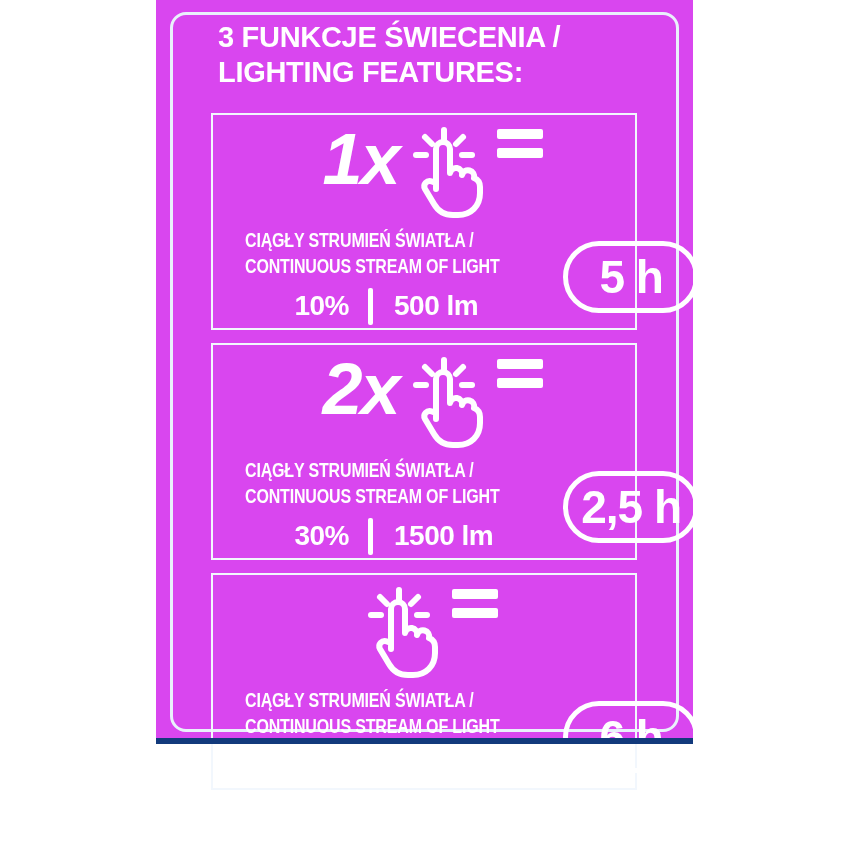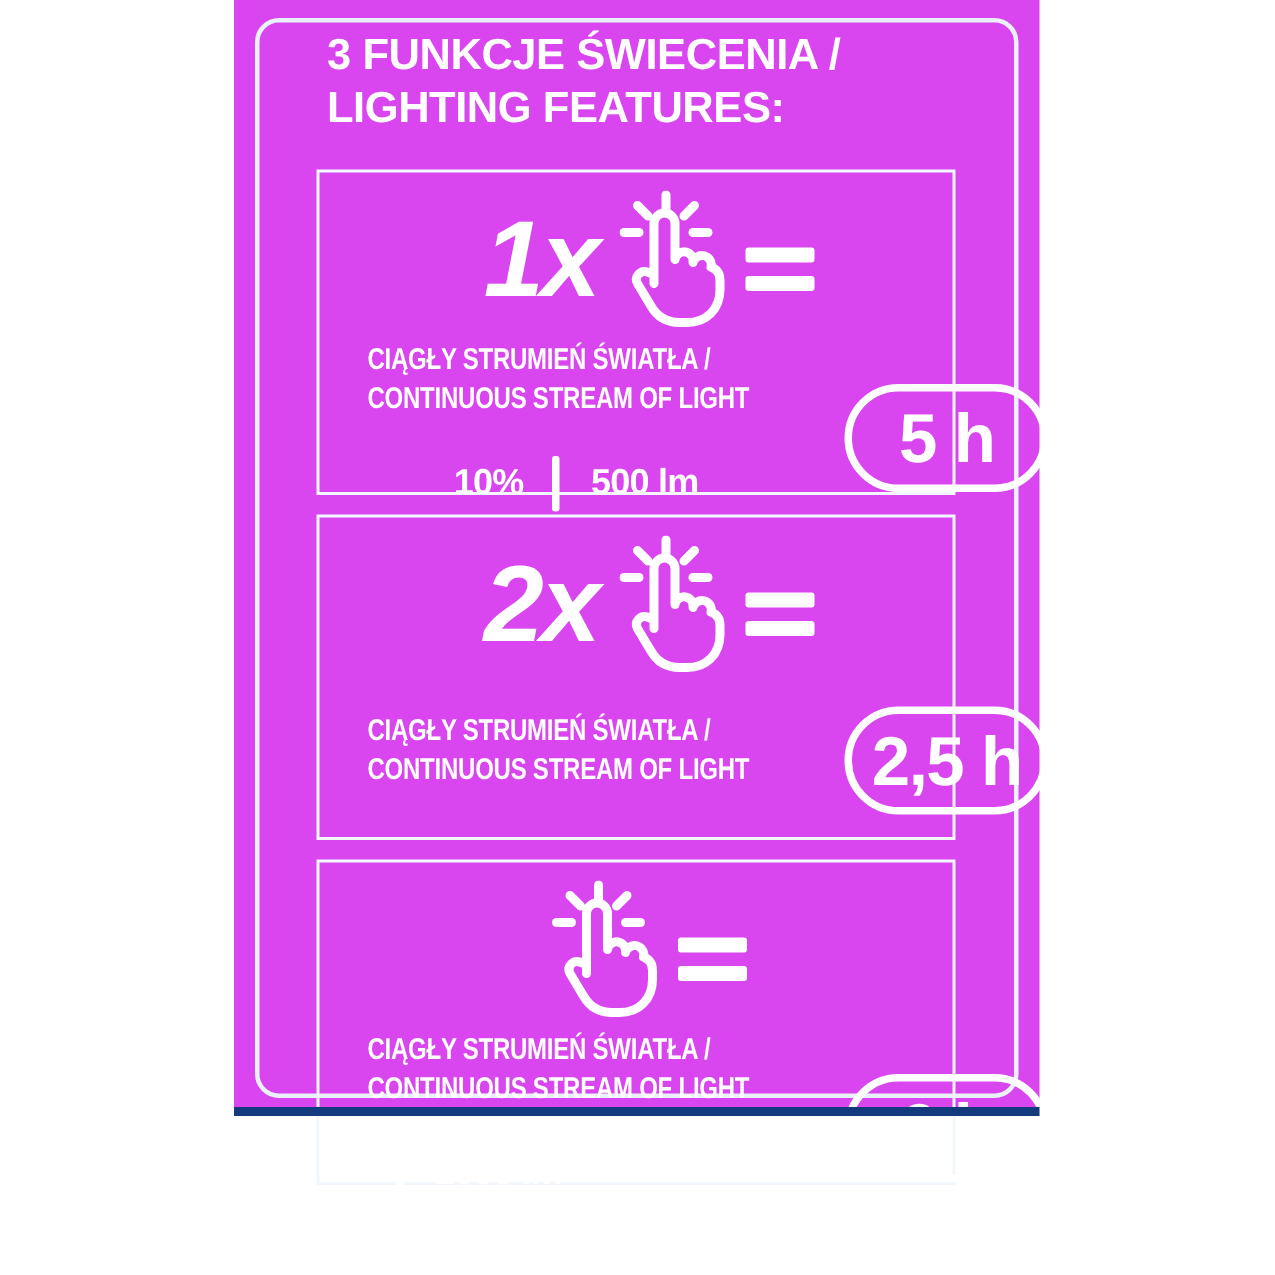--- a/index.html
+++ b/index.html
@@ -20,35 +20,35 @@
   .title { position: absolute; left: 62px; top: 20px; line-height: 35px;
     font-size: 29px; font-weight: bold; letter-spacing: -0.3px; white-space: nowrap; }
   .title .line2 { }
 
   .mode-box { position: absolute; left: 55px; width: 426px; height: 217px;
     border: 2px solid #f2f7fd; }
   .mode-box.m1 { top: 113px; }
   .mode-box.m2 { top: 343px; }
   .mode-box.m3 { top: 573px; }
 
-  .tap-row { height: 112px; padding-top: 12px; display: flex; align-items: center;
+  .tap-row { height: 112px; padding-top: 12px; display: flex; align-items: flex-start;
     justify-content: center; padding-left: 17px; }
   .multiplier { font-size: 72px; font-weight: bold; font-style: italic;
     letter-spacing: -2px; line-height: 72px; padding-right: 14px; transform: translateY(-4px); }
   .tap-icon-wrap { width: 74px; height: 100px; }
   .equals { margin-left: 10px; display: flex; flex-direction: column; gap: 9px;
     transform: translateY(2px); }
   .equals .bar { width: 46px; height: 10px; background: #ffffff; border-radius: 2px; }
 
-  .content-row { display: flex; align-items: center; padding: 0 10px 0 32px; }
+  .content-row { display: flex; align-items: flex-start; padding: 0 10px 0 32px; }
   .labels { display: flex; flex-direction: column; }
   .label-line { font-size: 20px; font-weight: bold; line-height: 26px; white-space: nowrap;
     transform: scaleX(0.80); transform-origin: 0 50%; letter-spacing: -0.2px; }
-  .values { display: flex; align-items: center; margin-top: 22px; height: 42px;
-    font-size: 24px; font-weight: bold; letter-spacing: -0.5px; }
+  .values { display: flex; align-items: center; margin-top: 6px; height: 42px;
+    font-size: 28px; font-weight: bold; letter-spacing: -0.5px; }
   .values .pct { width: 104px; text-align: right; }
   .values .vbar { width: 5px; height: 37px; background: #ffffff; border-radius: 2px;
     margin: 0 21px 0 19px; }
   .values .lm { text-align: left; white-space: nowrap; }
 
   .stadium { margin-left: auto; margin-top: 14px; min-width: 136px; height: 72px;
     border: 5px solid #ffffff; border-radius: 36px; display: flex; align-items: center;
     justify-content: center; font-size: 46px; font-weight: bold; letter-spacing: -1px;
     padding: 0 14px; white-space: nowrap; }
 
@@ -117,20 +117,25 @@
         </div>
         <div class="equals">
           <div class="bar"></div>
             <div class="bar"></div>
         </div>
       </div>
       <div class="content-row">
         <div class="labels">
           <div class="label-line">CIĄGŁY STRUMIEŃ ŚWIATŁA /</div>
           <div class="label-line">CONTINUOUS STREAM OF LIGHT</div>
+          <div class="values">
+            <span class="pct">30%</span>
+            <span class="vbar"></span>
+            <span class="lm">1500 lm</span>
+          </div>
         </div>
         <div class="stadium">2,5 h</div>
       </div>
     </div>
 
     <div class="mode-box m3">
       <div class="tap-row">
         <div class="tap-icon-wrap">
           <svg class="tap" width="74" height="100" viewBox="0 0 74 100">
             <g stroke="#ffffff" stroke-width="6" stroke-linecap="round" stroke-linejoin="round" fill="none">

